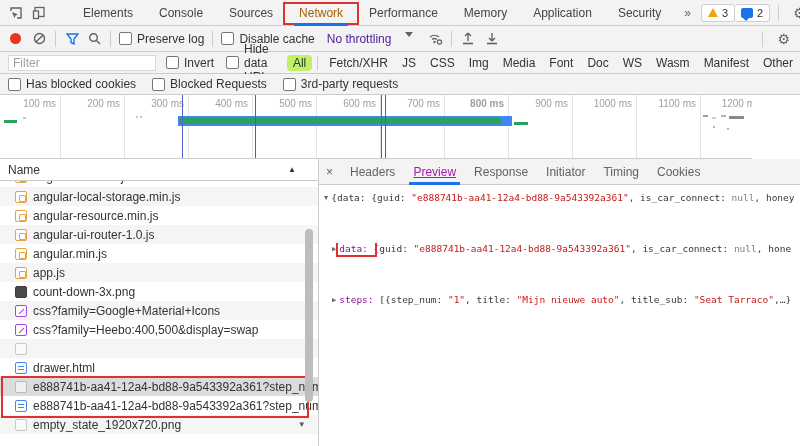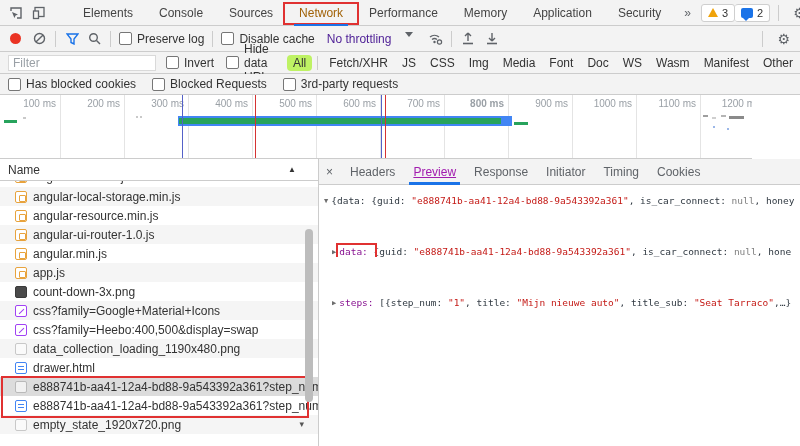--- a/index.html
+++ b/index.html
@@ -89,21 +89,21 @@
   .scroll-down-ind { position:absolute; right:14px; top:260px; font-size:9px; color:#555; }
 
   
   .right-pane { position:relative; width:482px; height:287px; border-left:1px solid #ccc; background:#fff; }
   .rp-tabs { height:26px; border-bottom:1px solid #ccc; background:#f3f3f3; display:flex; align-items:center; }
   .rp-close { padding:0 8px 0 7px; color:#5f6368; font-size:12px; }
   .rtab { position:relative; padding:0 9px; height:26px; line-height:26px; color:#5f6368; }
   .rtab.active { color:#a21caf;text-decoration:underline; }
   .rtab.active::after { content:""; position:absolute; left:5px; right:5px; bottom:0; height:3px; background:#1a73e8; }
   .preview { padding:7px 0 0 5px; font-family:"DejaVu Sans Mono", monospace; font-size:9.5px; color:#303942; }
-  .pv-line { white-space:pre; overflow:hidden; height:14px; line-height:17px; }
+  .pv-line { white-space:pre; overflow:hidden; height:14px; line-height:12px; }
   .pv-line.indent { padding-left:8px;margin-top:37px; }
   .seg-arrow { color:#6e6e6e; font-size:7px; display:inline-block; transform:translateY(-1px); padding-right:3px; }
   .seg-pk { color:#881391; }
   .seg-str { color:#c41a16; }
   .seg-null { color:#808080; }
   .seg-pl { color:#303942; }
   .seg-boxed { outline:2px solid #e03131; outline-offset:1px; }
 </style>
 </head>
 <body>
@@ -338,21 +338,20 @@
           <div class="req-row stripe">
             <span class="fi fi-css"></span>
             <span>css?family=Google+Material+Icons</span>
           </div>
           <div class="req-row">
             <span class="fi fi-css"></span>
             <span>css?family=Heebo:400,500&amp;display=swap</span>
           </div>
           <div class="req-row stripe">
             <span class="fi fi-imglight"></span>
-            <span>data_collection_loading_1190x480.png</span>
           </div>
           <div class="req-row">
             <span class="fi fi-doc"></span>
             <span>drawer.html</span>
           </div>
           <div class="req-row selected">
             <span class="fi fi-plain"></span>
             <span>e888741b-aa41-12a4-bd88-9a543392a361?step_num=5</span>
           </div>
           <div class="req-row">

